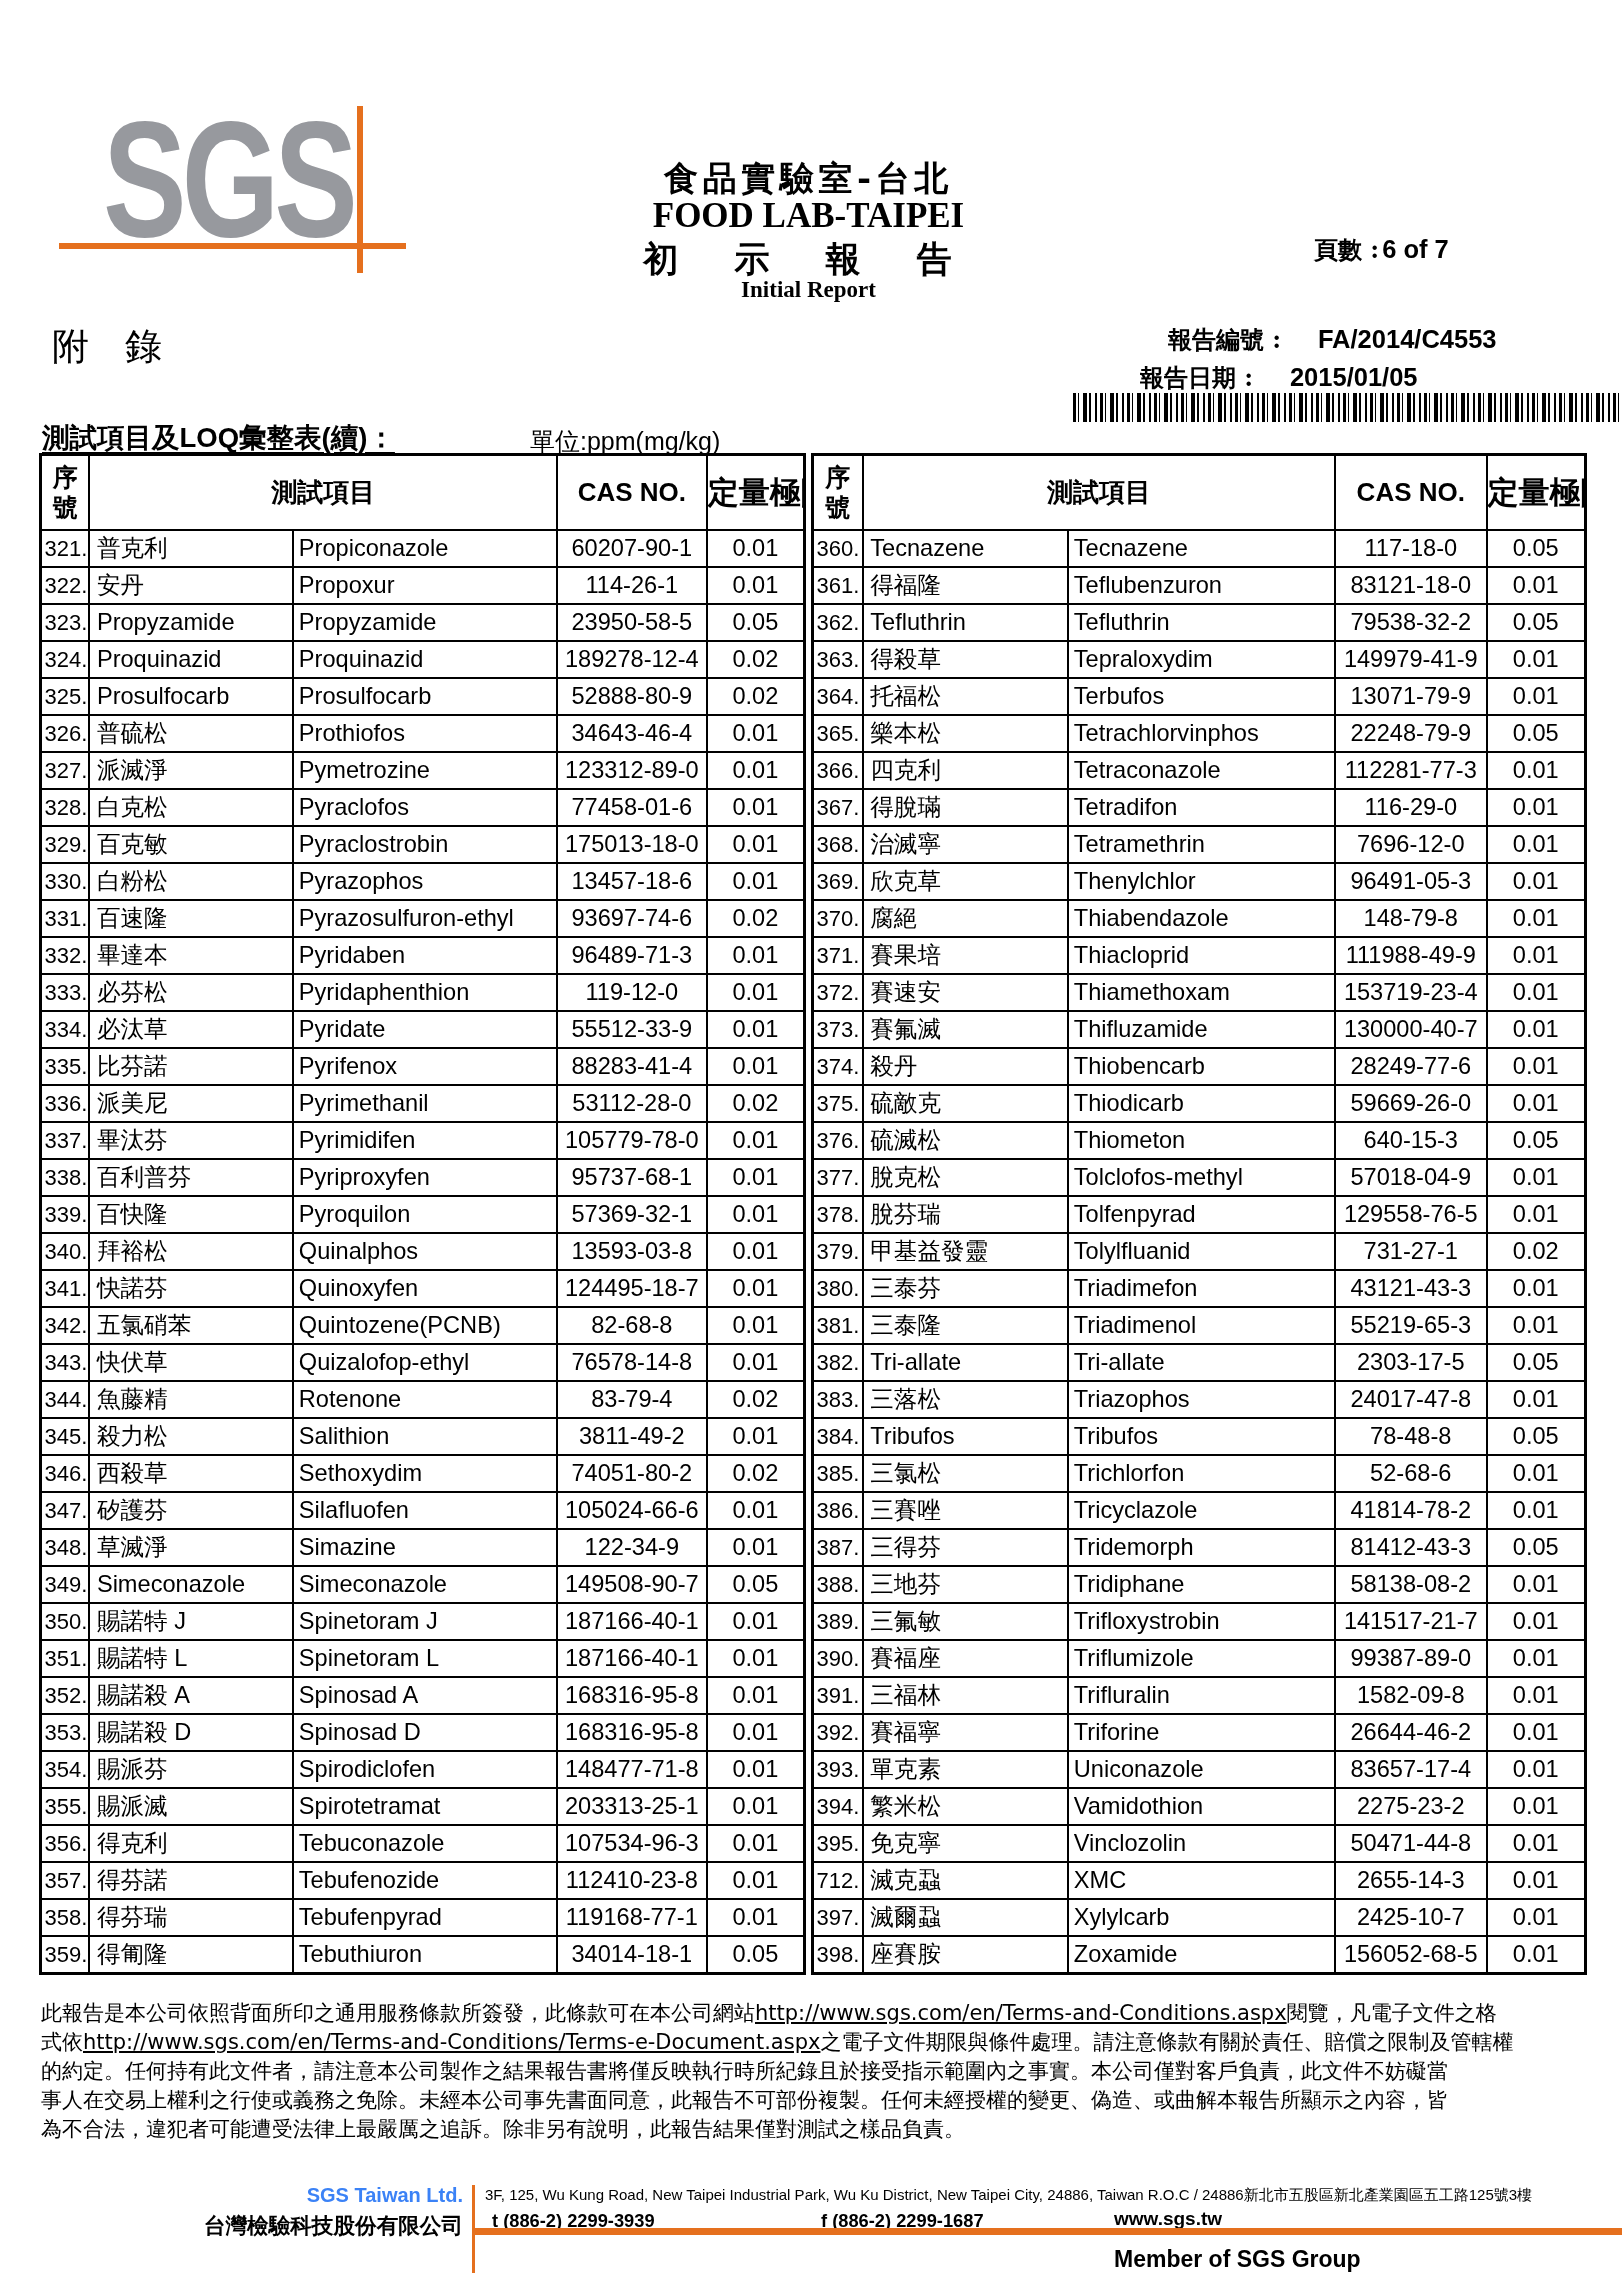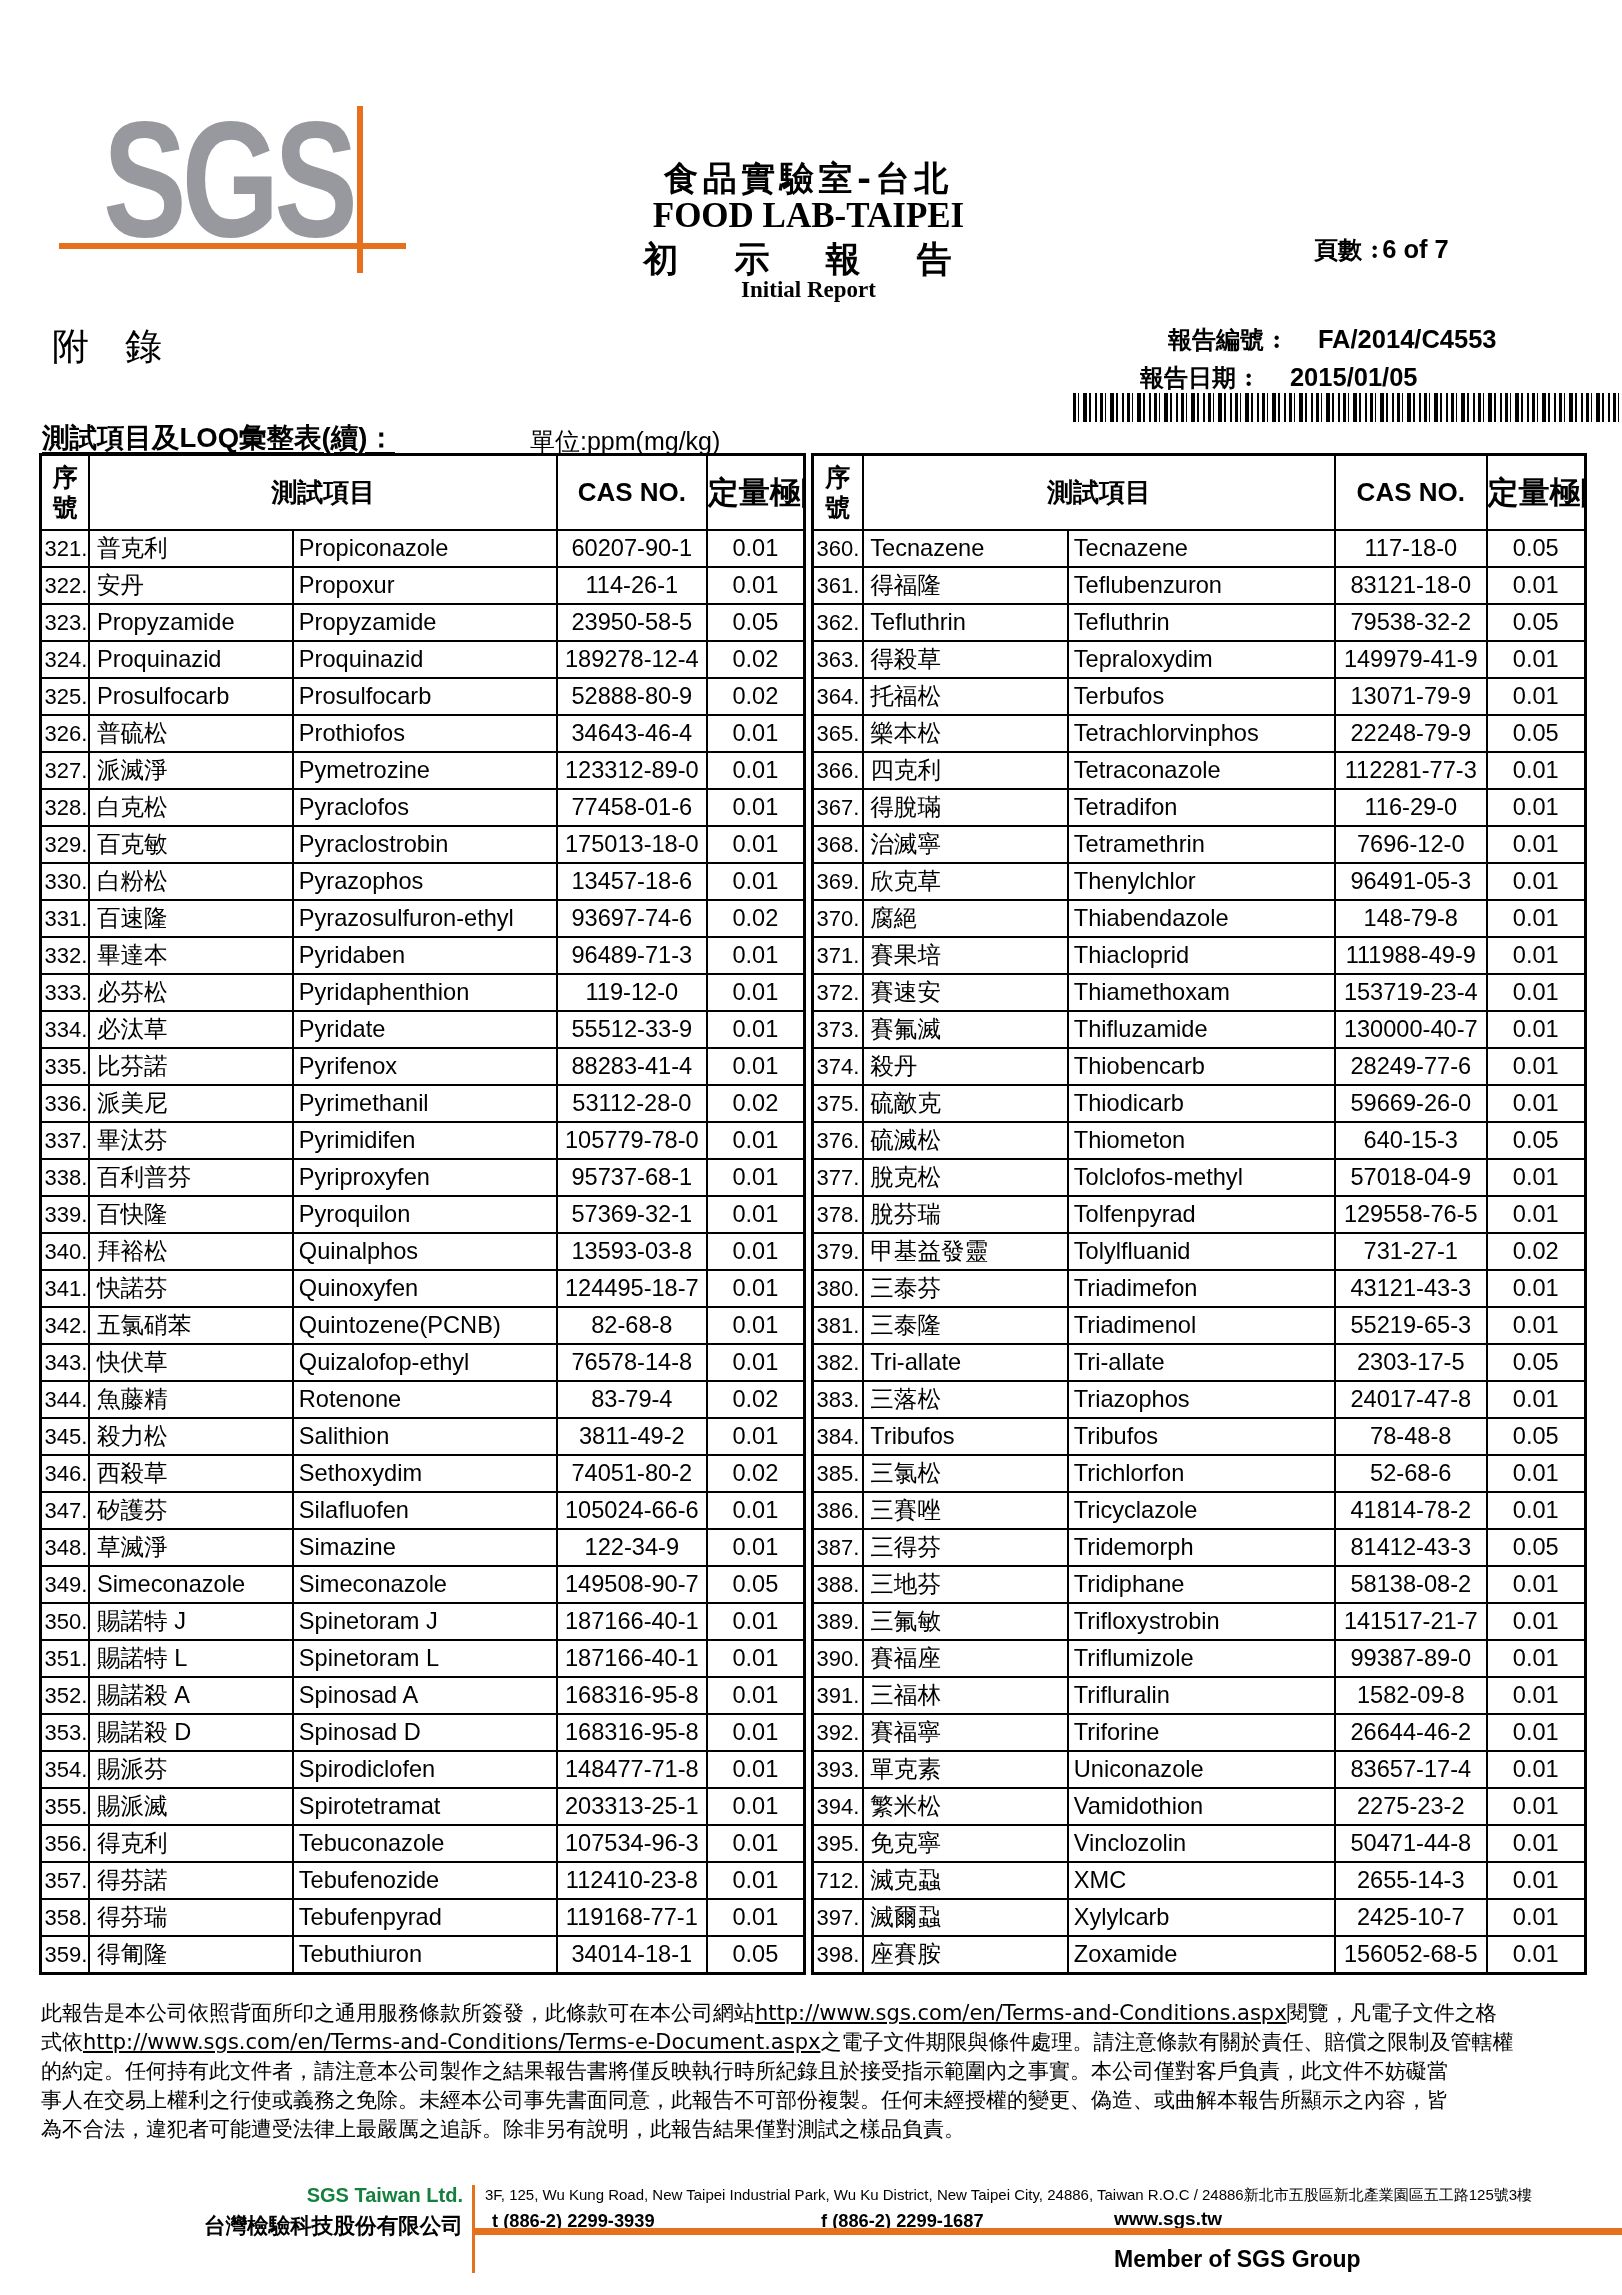--- a/index.html
+++ b/index.html
@@ -53,21 +53,21 @@
   td.c-en{text-align:left;padding-left:5.2px;}
   td.c-cas{text-align:center;}
   td.c-loq{text-align:center;}
   
   .disclaimer{position:absolute;left:41px;top:1999px;width:1557px;font-size:21px;line-height:29px;
         font-family:"DejaVu Sans",sans-serif;}
   .disc-line{white-space:nowrap;}
   .disc-line .u{text-decoration:underline;}
   
   .f-company{position:absolute;left:157px;top:2184px;width:306px;text-align:right;}
-  .f-company-en{color:#15803d;font-weight:bold;font-size:20px;font-family:"Liberation Sans",sans-serif;white-space:nowrap;}
+  .f-company-en{color:#3b82f6;font-weight:bold;font-size:20px;font-family:"Liberation Sans",sans-serif;white-space:nowrap;}
   .f-company-zh{font-weight:bold;font-size:21.6px;margin-top:3.9px;font-family:"DejaVu Serif",serif;white-space:nowrap;}
   .f-divider{position:absolute;left:472px;top:2185px;width:2.6px;height:88px;background:#E5701E;}
   .f-address{position:absolute;left:485px;top:2186px;font-size:15px;white-space:nowrap;}
   .f-tel{position:absolute;left:492px;top:2210px;font-size:18.3px;font-weight:bold;white-space:nowrap;}
   .f-fax{position:absolute;left:821px;top:2210px;font-size:18.3px;font-weight:bold;white-space:nowrap;}
   .f-web{position:absolute;left:1114px;top:2208px;font-size:19px;font-weight:bold;white-space:nowrap;}
   .f-line{position:absolute;left:472px;top:2228px;width:1150px;height:6.5px;background:#E5701E;}
   .f-member{position:absolute;left:1114px;top:2246px;font-size:23px;font-weight:bold;white-space:nowrap;}
 </style>
 </head>

